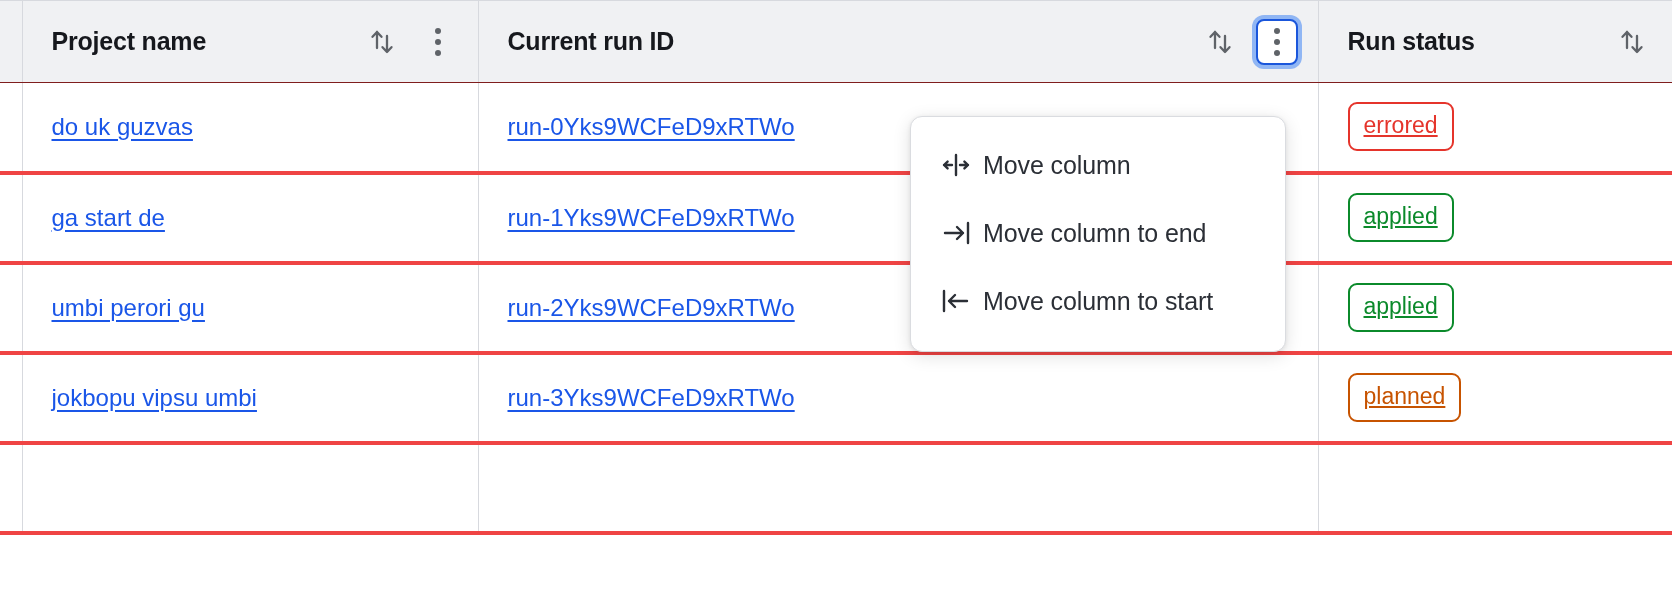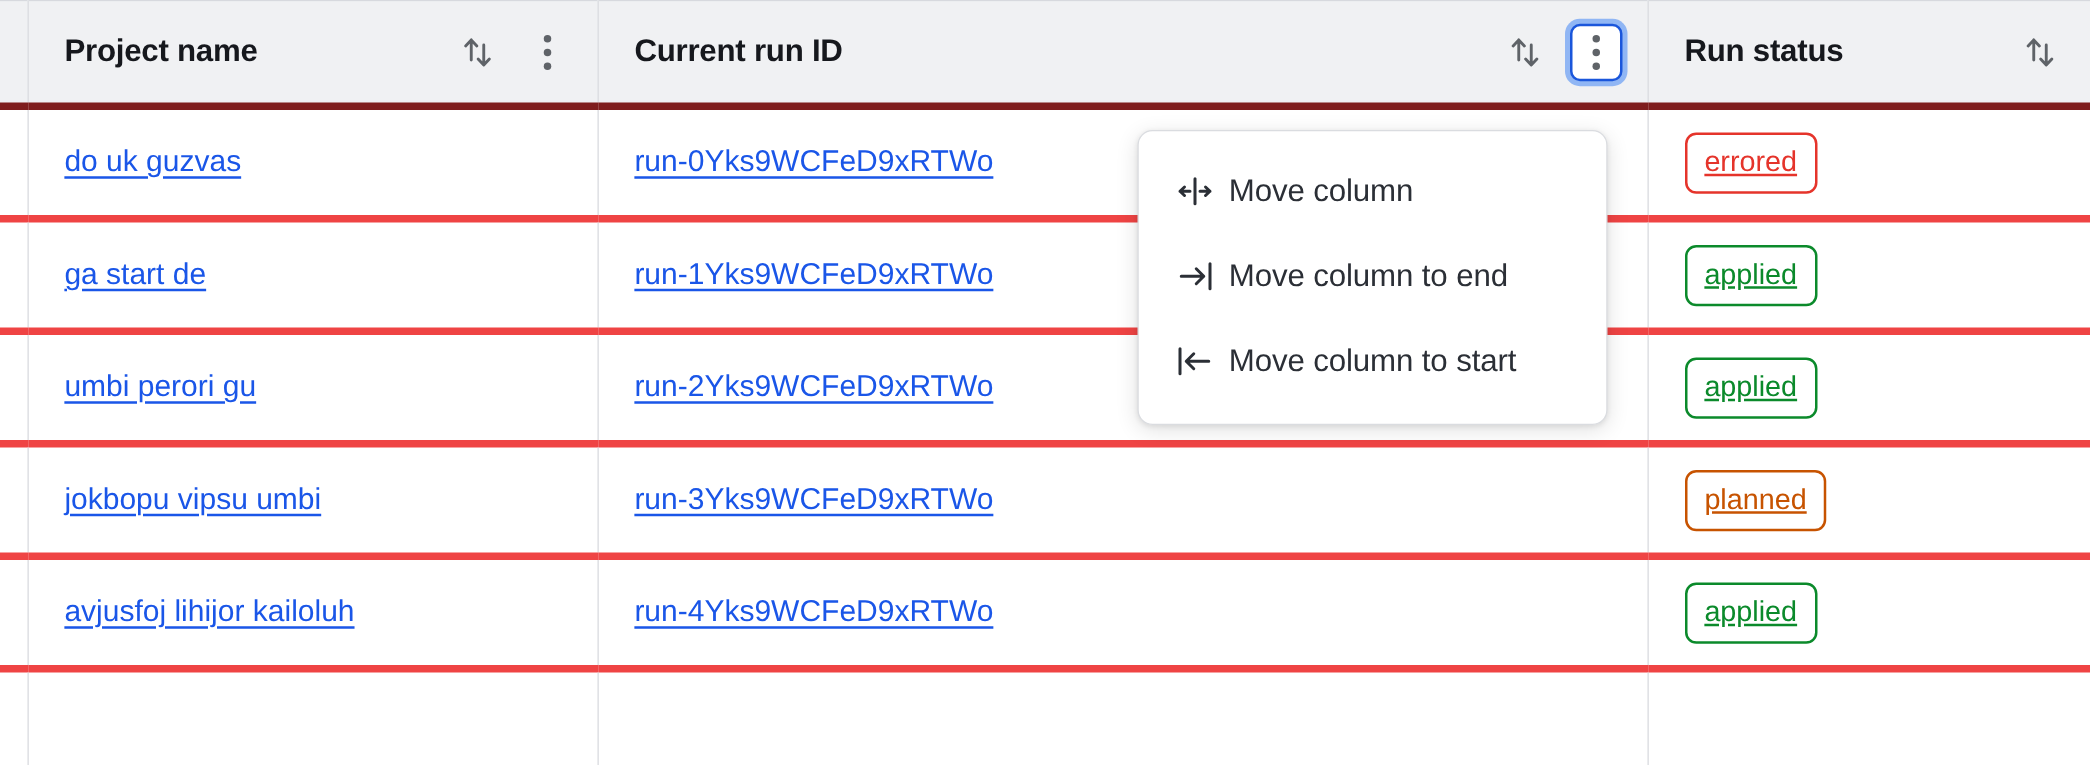--- a/index.html
+++ b/index.html
@@ -26,21 +26,21 @@
     border-collapse: collapse;
     table-layout: fixed;
     width: 1672px;
     border-top: 1px solid #d7d9de;
   }
 
   
   thead th {
     background: #f0f1f3;
     border-right: 1px solid #d7d9de;
-    border-bottom: 6px solid #7f1d1d;
+    border-bottom: 1px solid #7f1d1d;
     height: 81px;
     padding: 0;
     margin: 0;
     vertical-align: middle;
     box-sizing: border-box;
   }
   thead th.gutter {
     border-right: 1px solid #d7d9de;
   }
   .th-inner {
@@ -96,21 +96,21 @@
     border-radius: 50%;
     background: #5f6368;
   }
 
   .gap-sm { width: 16px; flex: 0 0 auto; }
 
   
   tbody td {
     background: #ffffff;
     border-right: 1px solid #d7d9de;
-    border-bottom: 6px solid #ef4444;
+    border-bottom: 4px solid #ef4444;
     height: 90px;
     padding: 0;
     vertical-align: middle;
     box-sizing: border-box;
   }
   tbody td.cell {
     padding: 0 20px 0 29px;
   }
   tbody td.gutter { padding: 0; }
 
@@ -131,21 +131,21 @@
     border-radius: 9px;
     border: 2px solid currentColor;
     white-space: nowrap;
     text-decoration: underline;
   }
 
   
   .menu {
     position: absolute;
     left: 910px;
-    top: 104px;
+    top: 116px;
     width: 376px;
     background: #ffffff;
     border: 1px solid #dadce0;
     border-radius: 12px;
     box-shadow: 0 4px 18px rgba(0,0,0,0.12), 0 1px 4px rgba(0,0,0,0.08);
     padding: 14px 0 16px;
     box-sizing: border-box;
     z-index: 20;
   }
   .menu-item {
@@ -294,32 +294,20 @@
           <a class="cell-link" href="#">jokbopu vipsu umbi</a>
         </td>
         <td class="cell">
           <a class="cell-link" href="#">run-3Yks9WCFeD9xRTWo</a>
         </td>
         <td class="cell" style="border-right:none">
           <span class="badge" style="color:#c75300">planned</span>
         </td>
       </tr>
 
-      <tr>
-        <td class="gutter"></td>
-        <td class="cell">
-          <a class="cell-link" href="#">avjusfoj lihijor kailoluh</a>
-        </td>
-        <td class="cell">
-          <a class="cell-link" href="#">run-4Yks9WCFeD9xRTWo</a>
-        </td>
-        <td class="cell" style="border-right:none">
-          <span class="badge" style="color:#0b8a2b">applied</span>
-        </td>
-      </tr>
 
       <tr>
         <td class="gutter"></td>
         <td class="cell"></td>
         <td class="cell"></td>
         <td class="cell" style="border-right:none"></td>
       </tr>
 
     </tbody>
   </table>

